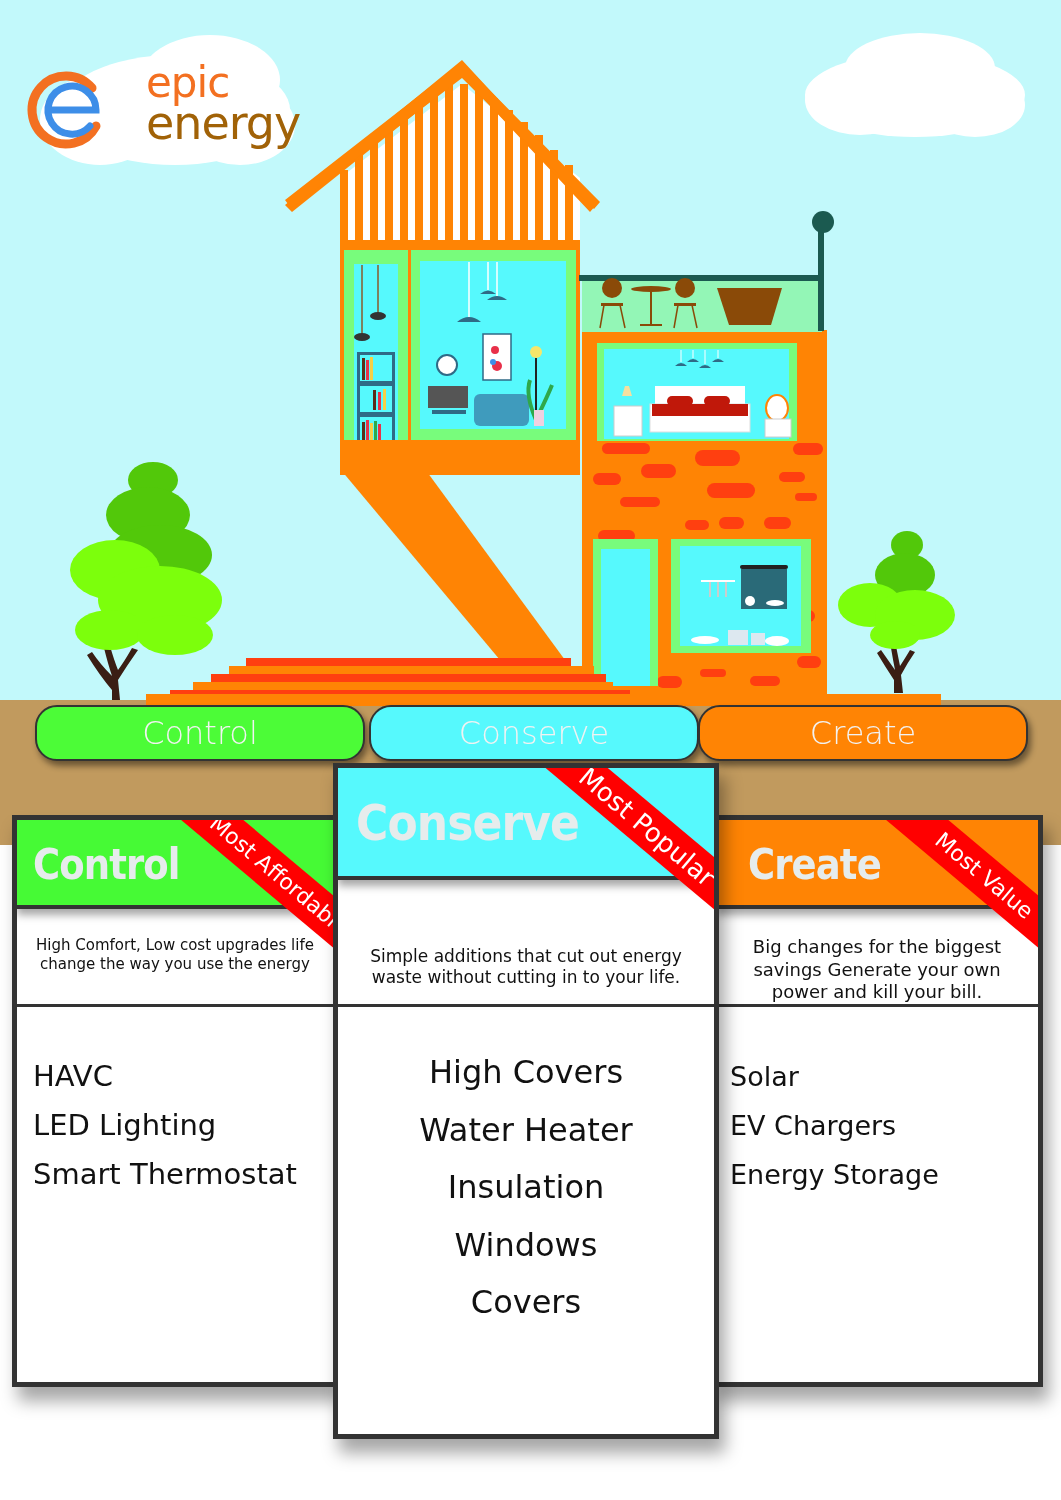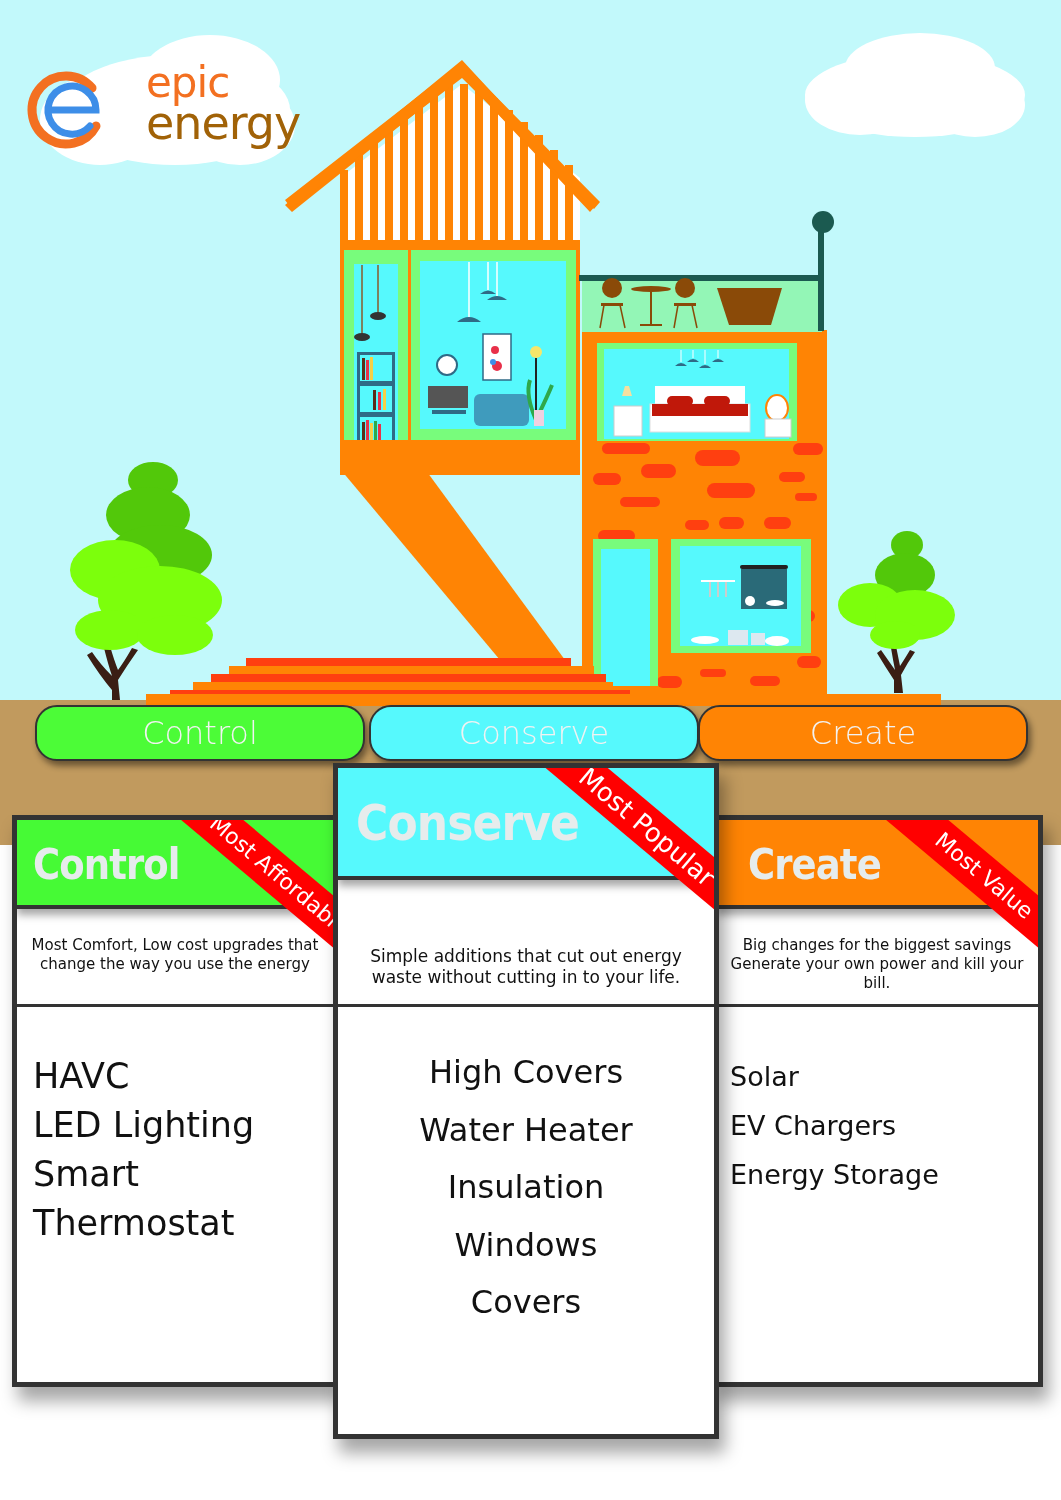--- a/index.html
+++ b/index.html
@@ -29,26 +29,26 @@
   .card.control .card-title { top:20px; font-size:42px; }
   .card.conserve .card-title { top:26px; left:18px; font-size:50px; }
   .card.create .card-title { top:20px; left:32px; font-size:42px; }
   .ribbon { position:absolute; background:#ff0000; color:#fff; font-family:"DejaVu Sans", sans-serif; font-size:22px; text-align:center; line-height:40px; height:40px; width:300px; transform:rotate(40deg); white-space:nowrap; z-index:2; }
   .card.control .ribbon { left:112px; top:36px; }
   .card.conserve .ribbon { left:159px; top:39px; font-size:26px; }
   .card.create .ribbon { left:118px; top:36px; font-size:22px; }
   .card-desc { position:absolute; left:0; width:100%; text-align:center; font-family:"DejaVu Sans", sans-serif; color:#111; line-height:1.25; }
   .card.control .card-desc { top:116px; font-size:15px; padding:0 10px; box-sizing:border-box; }
   .card.conserve .card-desc { top:156px; font-size:17px; padding:0 12px; box-sizing:border-box;margin-top:22px; }
-  .card.create .card-desc { top:116px; font-size:15px; padding:0 8px; box-sizing:border-box; }
+  .card.create .card-desc { top:116px; font-size:18px; padding:0 8px; box-sizing:border-box; }
   .card-divider { position:absolute; left:0; width:100%; height:3px; background:#333; }
   .card.control .card-divider, .card.create .card-divider { top:184px; }
   .card.conserve .card-divider { top:236px; }
   .items { position:absolute; left:0; width:100%; margin:0; padding:0; list-style:none; font-family:"DejaVu Sans", sans-serif; color:#111; }
-  .card.control .items { top:232px; padding-left:16px; font-size:35px; }
+  .card.control .items { top:232px; padding-left:16px; font-size:29px; }
   .card.create .items { top:232px; padding-left:14px; font-size:27px; }
   .card.conserve .items { top:276px; text-align:center; font-size:32px; }
   .card.control .items li, .card.create .items li { height:49px; line-height:49px; }
   .card.conserve .items li { height:57.5px; line-height:57.5px; }
 </style>
 </head>
 <body>
 
 <div class="sky"></div>
 <div class="ground"></div>
@@ -271,21 +271,21 @@
 
 <div class="pill control">Control</div>
 <div class="pill conserve">Conserve</div>
 <div class="pill create">Create</div>
 
 <div class="card control">
   <div class="card-head">
     <span class="card-title">Control</span>
   </div>
   <div class="ribbon">Most Affordable</div>
-  <div class="card-desc">Most Comfort, Low cost upgrades that change the way you use the energy</div>
+  <div class="card-desc">High Comfort, Low cost upgrades life change the way you use the energy</div>
   <div class="card-divider"></div>
   <ul class="items">
     <li>HAVC</li>
     <li>LED Lighting</li>
     <li>Smart Thermostat</li>
   </ul>
 </div>
 
 <div class="card create">
   <div class="card-head">

